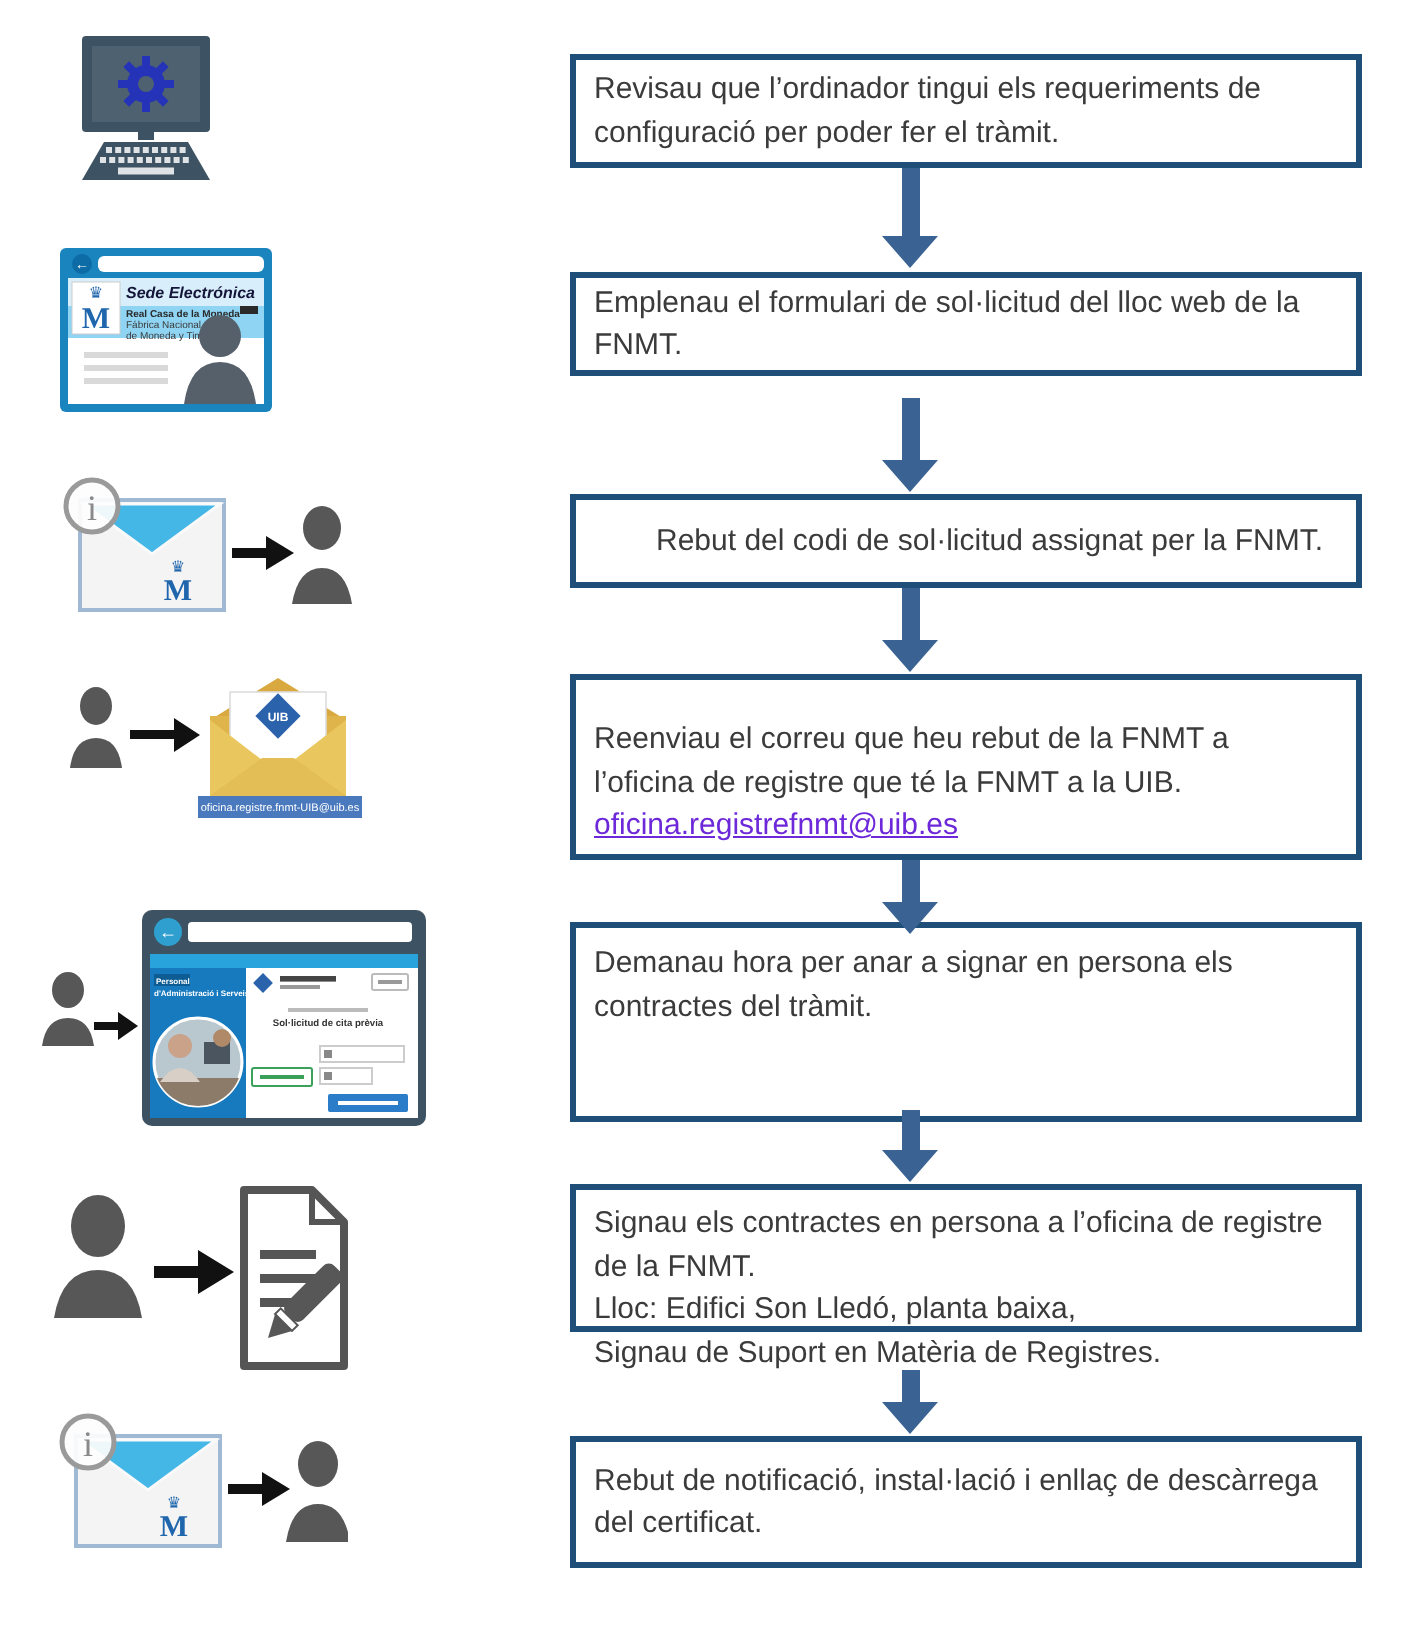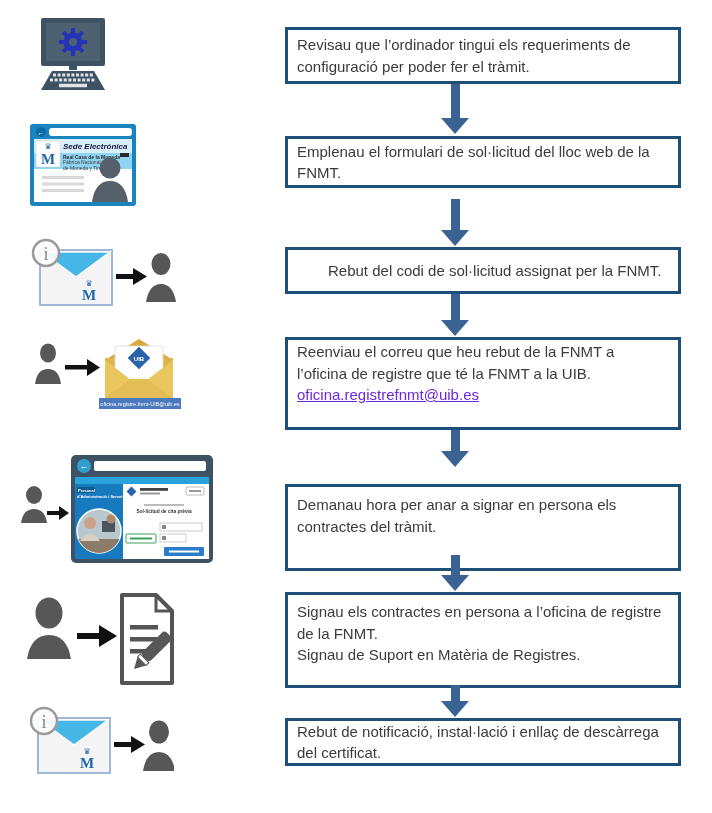--- a/index.html
+++ b/index.html
@@ -30,35 +30,36 @@
   </div>
 
   <div class="flow-box" style="top:136px;height:52px;">
     <span>Emplenau el formulari de sol·licitud del lloc web de la FNMT.</span>
   </div>
 
   <div class="flow-box" style="top:247px;height:47px;padding-left:40px;">
     <span>Rebut del codi de sol·licitud assignat per la FNMT.</span>
   </div>
 
-  <div class="flow-box" style="top:337px;height:93px;justify-content:flex-start;padding-top:1px;">
+  <div class="flow-box" style="top:337px;height:93px;justify-content:flex-start;padding-top:19px;">
     <span>Reenviau el correu que heu rebut de la FNMT a l’oficina de registre que té la FNMT a la UIB.</span>
     <span><a>oficina.registrefnmt@uib.es</a></span>
   </div>
 
-  <div class="flow-box" style="top:484px;height:87px;justify-content:flex-start;padding-top:7px;">
+  <div class="flow-box" style="top:461px;height:100px;justify-content:flex-start;padding-top:7px;">
     <span>Demanau hora per anar a signar en persona els contractes del tràmit.</span>
   </div>
 
-  <div class="flow-box" style="top:592px;height:96px;justify-content:flex-start;padding-top:6px;">
+  <div class="flow-box" style="top:592px;height:74px;justify-content:flex-start;padding-top:6px;">
     <span>Signau els contractes en persona a l’oficina de registre de la FNMT.</span>
+    <span>Lloc: Edifici Son Lledó, planta baixa,</span>
     <span>Signau de Suport en Matèria de  Registres.</span>
   </div>
 
-  <div class="flow-box" style="top:718px;height:48px;">
+  <div class="flow-box" style="top:718px;height:66px;">
     <span>Rebut de notificació, instal·lació i enllaç de descàrrega del certificat.</span>
   </div>
 
   <div class="flow-arrow" style="top:84px;height:50px;">
       <div class="shaft"></div>
       <div class="head"></div>
     </div>
   <div class="flow-arrow" style="top:199px;height:47px;">
       <div class="shaft"></div>
       <div class="head"></div>

